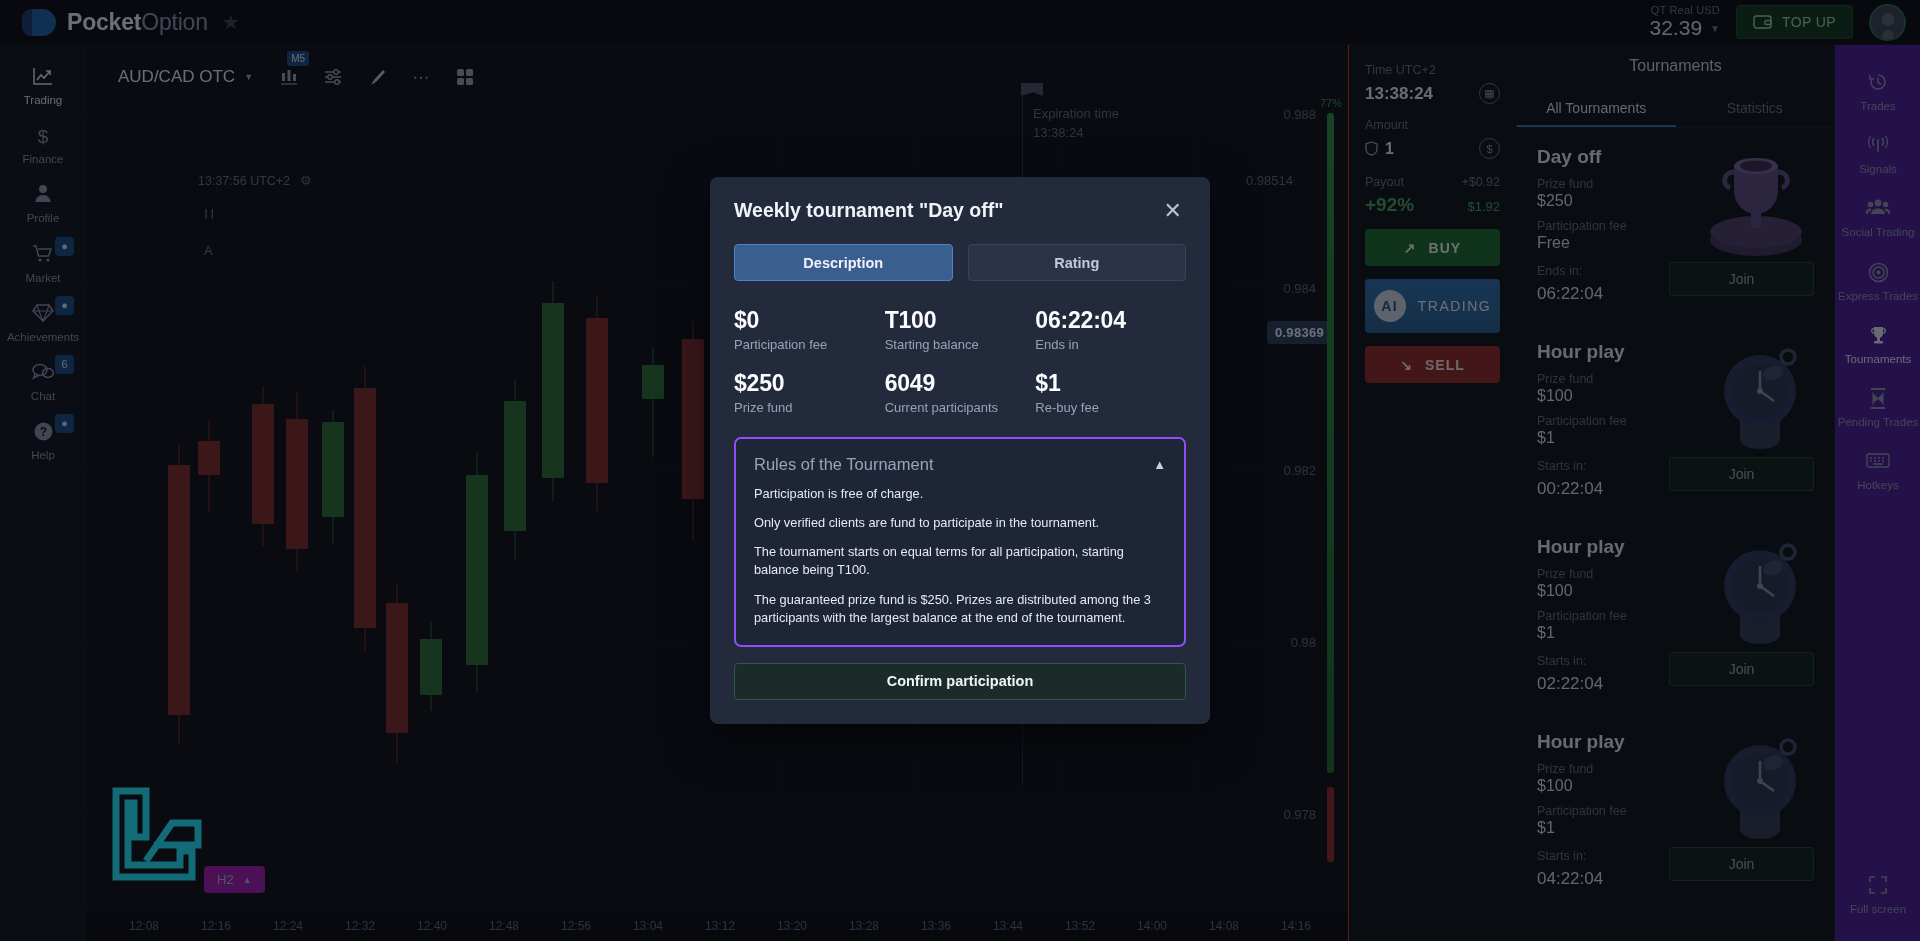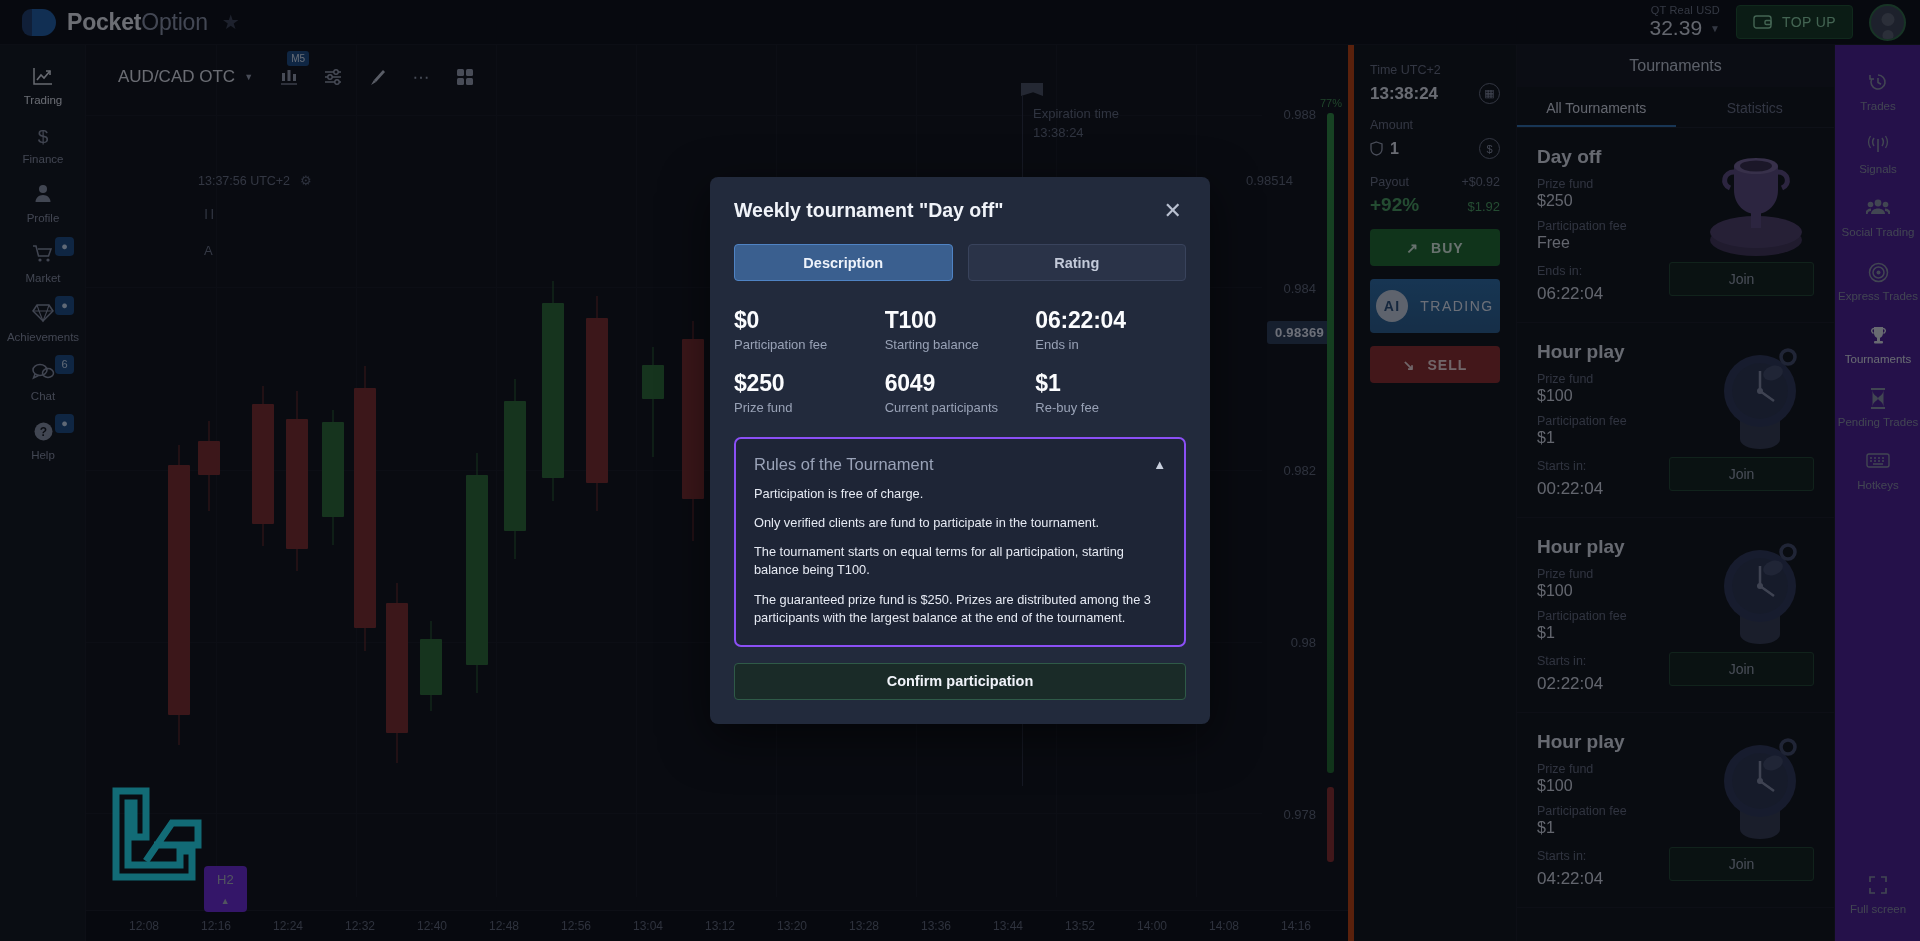--- a/index.html
+++ b/index.html
@@ -134,39 +134,39 @@
   .payout-pct { position: absolute; right: 6px; top: 52px; font-size: 11px; color: #3f8f4f; }
 
   .time-axis {
     position: absolute; left: 0; bottom: 0; width: 1262px; height: 31px;
     background: #0b0d13; border-top: 1px solid #171a22;
     display: flex; align-items: center; z-index: 6;
   }
   .time-axis span { position: absolute; font-size: 12px; color: #5f6678; transform: translateX(-50%); }
 
   .tf-bottom {
-    position: absolute; left: 118px; bottom: 29px; z-index: 8;
+    position: absolute; left: 118px; bottom: 48px; z-index: 8;
     display: flex; align-items: center; gap: 9px;
-    background: #6d28d9; border-radius: 4px; padding: 6px 13px;
-    color: #aeb4c4; font-size: 13px; cursor: pointer; flex-direction: column;
+    background: #a21caf; border-radius: 4px; padding: 6px 13px;
+    color: #aeb4c4; font-size: 13px; cursor: pointer;
   }
 
   .cy-logo { position: absolute; left: 24px; bottom: 52px; width: 96px; height: 104px; z-index: 9; }
 
   
   .candle { position: absolute; bottom: 0; }
   .candle .wick { position: absolute; left: 50%; transform: translateX(-50%); width: 1px; }
   .candle .body { position: absolute; left: 0; width: 100%; border-radius: 1px; }
   .grid-v { position: absolute; top: 0; width: 1px; height: 852px; background: #14171f; }
   .grid-h { position: absolute; left: 0; width: 1176px; height: 1px; background: #14171f; }
 
   
   .trade-panel {
     position: absolute; right: 404px; top: 45px; width: 168px; height: 896px;
-    background: #0f1218; border-left: 6px solid #c2410c; padding: 12px 16px; z-index: 22;
+    background: #0f1218; border-left: 1px solid #c2410c; padding: 12px 16px; z-index: 22;
   }
   .tp-label { font-size: 12.5px; color: #6b7285; margin-top: 6px; }
   .tp-row { display: flex; align-items: center; justify-content: space-between; margin-top: 6px; }
   .tp-val { font-size: 17px; color: #e2e6ef; font-weight: 600; }
   .tp-icon {
     width: 21px; height: 21px; border-radius: 50%; border: 1.5px solid #6b7285;
     display: flex; align-items: center; justify-content: center; font-size: 11px; color: #8b92a6; cursor: pointer;
   }
   .tp-amt { display: flex; align-items: center; gap: 7px; font-size: 16px; color: #e2e6ef; font-weight: 600; }
   .tp-payout-row { display: flex; justify-content: space-between; font-size: 12.5px; color: #6b7285; margin-top: 16px; }

